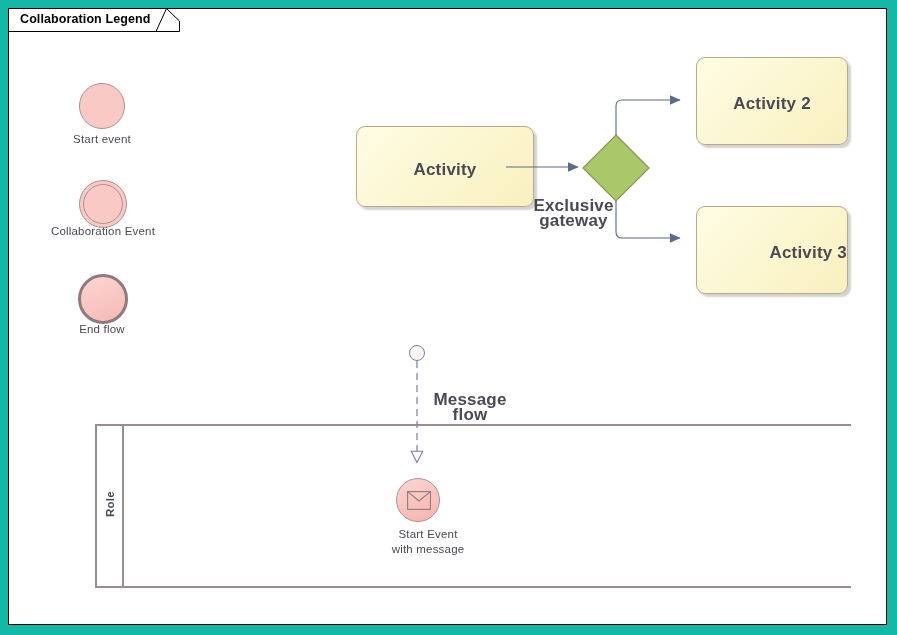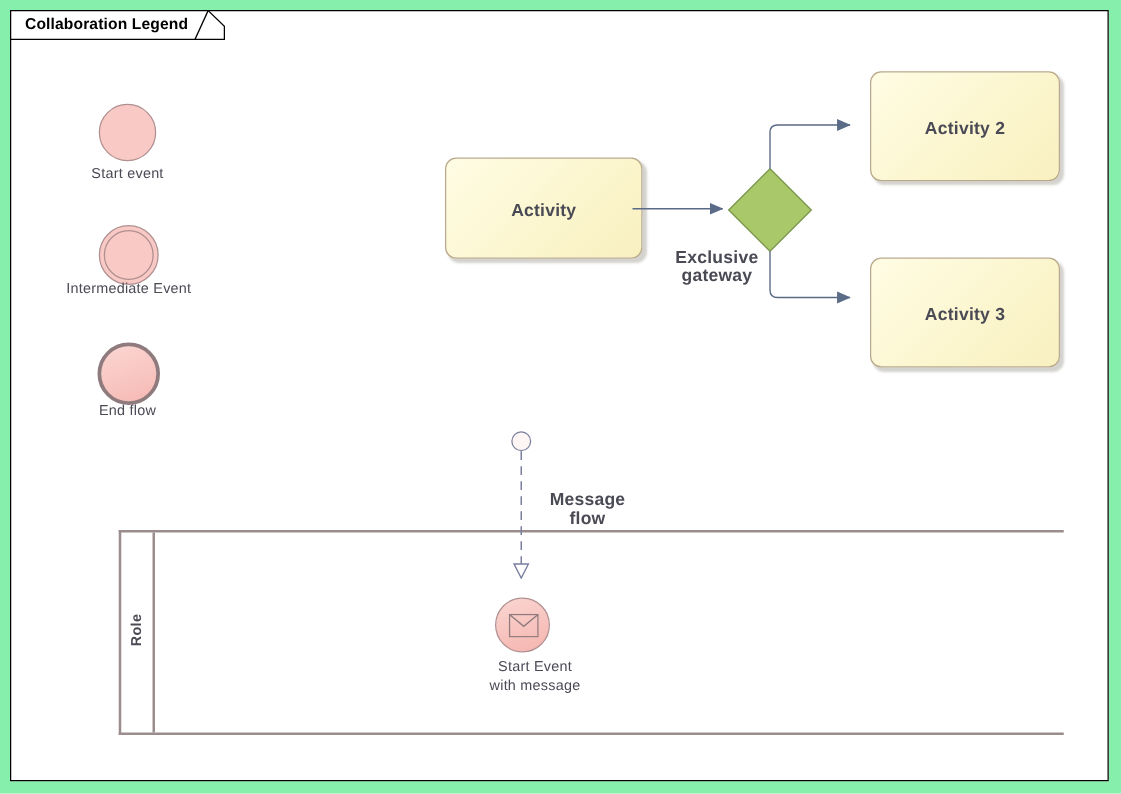--- a/index.html
+++ b/index.html
@@ -7,21 +7,21 @@
     padding: 0;
     background: #ffffff;
   }
   body {
     font-family: "Liberation Sans", sans-serif;
   }
   #canvas {
     position: relative;
     width: 897px;
     height: 635px;
-    background: #86efac;
+    background: #14b8a6;
     overflow: hidden;
   }
   
   .frame {
     position: absolute;
     left: 8px;
     top: 8px;
     width: 879px;
     height: 617px;
     border: 1px solid #000000;
@@ -112,21 +112,21 @@
     border: 1px solid #b9a98a;
     border-radius: 9px;
     background: linear-gradient(135deg, #fefce4 0%, #fcf6cf 55%, #f8f0c0 100%);
     box-shadow: 3px 3px 2px rgba(130,125,115,0.35);
   }
   .activity-text {
     position: absolute;
     left: 0;
     right: 0;
     text-align: center;
-    font-size: 14px;
+    font-size: 17px;
     font-weight: bold;
     color: #4a4a55;
     letter-spacing: 0.2px;
   }
   
   .pool {
     position: absolute;
     box-sizing: border-box;
     border: 2px solid #9b8d8d;
     border-right: none;
@@ -143,21 +143,21 @@
     font-weight: bold;
     color: #4a4a55;
     transform: rotate(-90deg);
     transform-origin: center center;
     white-space: nowrap;
     letter-spacing: 0.3px;
   }
   
   .flow-label {
     position: absolute;
-    font-size: 14px;
+    font-size: 17px;
     font-weight: bold;
     color: #4a4a55;
     line-height: 15px;
     white-space: pre-line;
     letter-spacing: 0.2px;
   }
   
   .conn-dot {
     position: absolute;
     border-radius: 50%;
@@ -178,36 +178,36 @@
       <path d="M0.5,0.5 L158.5,0.5 L171.5,13 L171.5,23.5 L160,23.5 L148,23.5 L0.5,23.5 Z" fill="#ffffff" stroke="#000000" stroke-width="1"></path>
       <path d="M158.5,0.5 L148,23.5" fill="none" stroke="#000000" stroke-width="1"></path>
     </svg>
     <span class="tab-label">Collaboration Legend</span>
   </div>
 
   <div class="event event-start" style="left:79px; top:83px; width:46px; height:46px;"></div>
   <div class="node-label" style="left:27px; top:132px; width:150px;">Start event</div>
 
   <div class="event event-intermediate" style="left:79px; top:180px; width:48px; height:48px;"></div>
-  <div class="node-label" style="left:28px; top:224px; width:150px;">Intermediate Event</div>
+  <div class="node-label" style="left:28px; top:224px; width:150px;">Collaboration Event</div>
 
   <div class="event event-end" style="left:78px; top:274px; width:50px; height:50px;"></div>
   <div class="node-label" style="left:27px; top:322px; width:150px;">End flow</div>
 
-  <div class="activity" style="left:356px; top:126px; width:158px; height:81px;">
+  <div class="activity" style="left:356px; top:126px; width:178px; height:81px;">
     <div class="activity-text" style="top:33px;">Activity</div>
   </div>
 
 
   <div class="activity" style="left:696px; top:57px; width:152px; height:88px;">
     <div class="activity-text" style="top:36px;">Activity 2</div>
   </div>
 
   <div class="activity" style="left:696px; top:206px; width:152px; height:88px;">
-    <div class="activity-text" style="top:36px;">Activity 3</div>
+    <div class="activity-text" style="top:36px;text-align:right;">Activity 3</div>
   </div>
 
   <div class="flow-label" style="left:521px; top:198px; width:105px; text-align:center;">Exclusive
 gateway</div>
 
   <div class="flow-label" style="left:425px; top:392px; width:90px; text-align:center;">Message
 flow</div>
 
   <div class="conn-dot" style="left:409px; top:345px; width:16px; height:16px;"></div>
 

